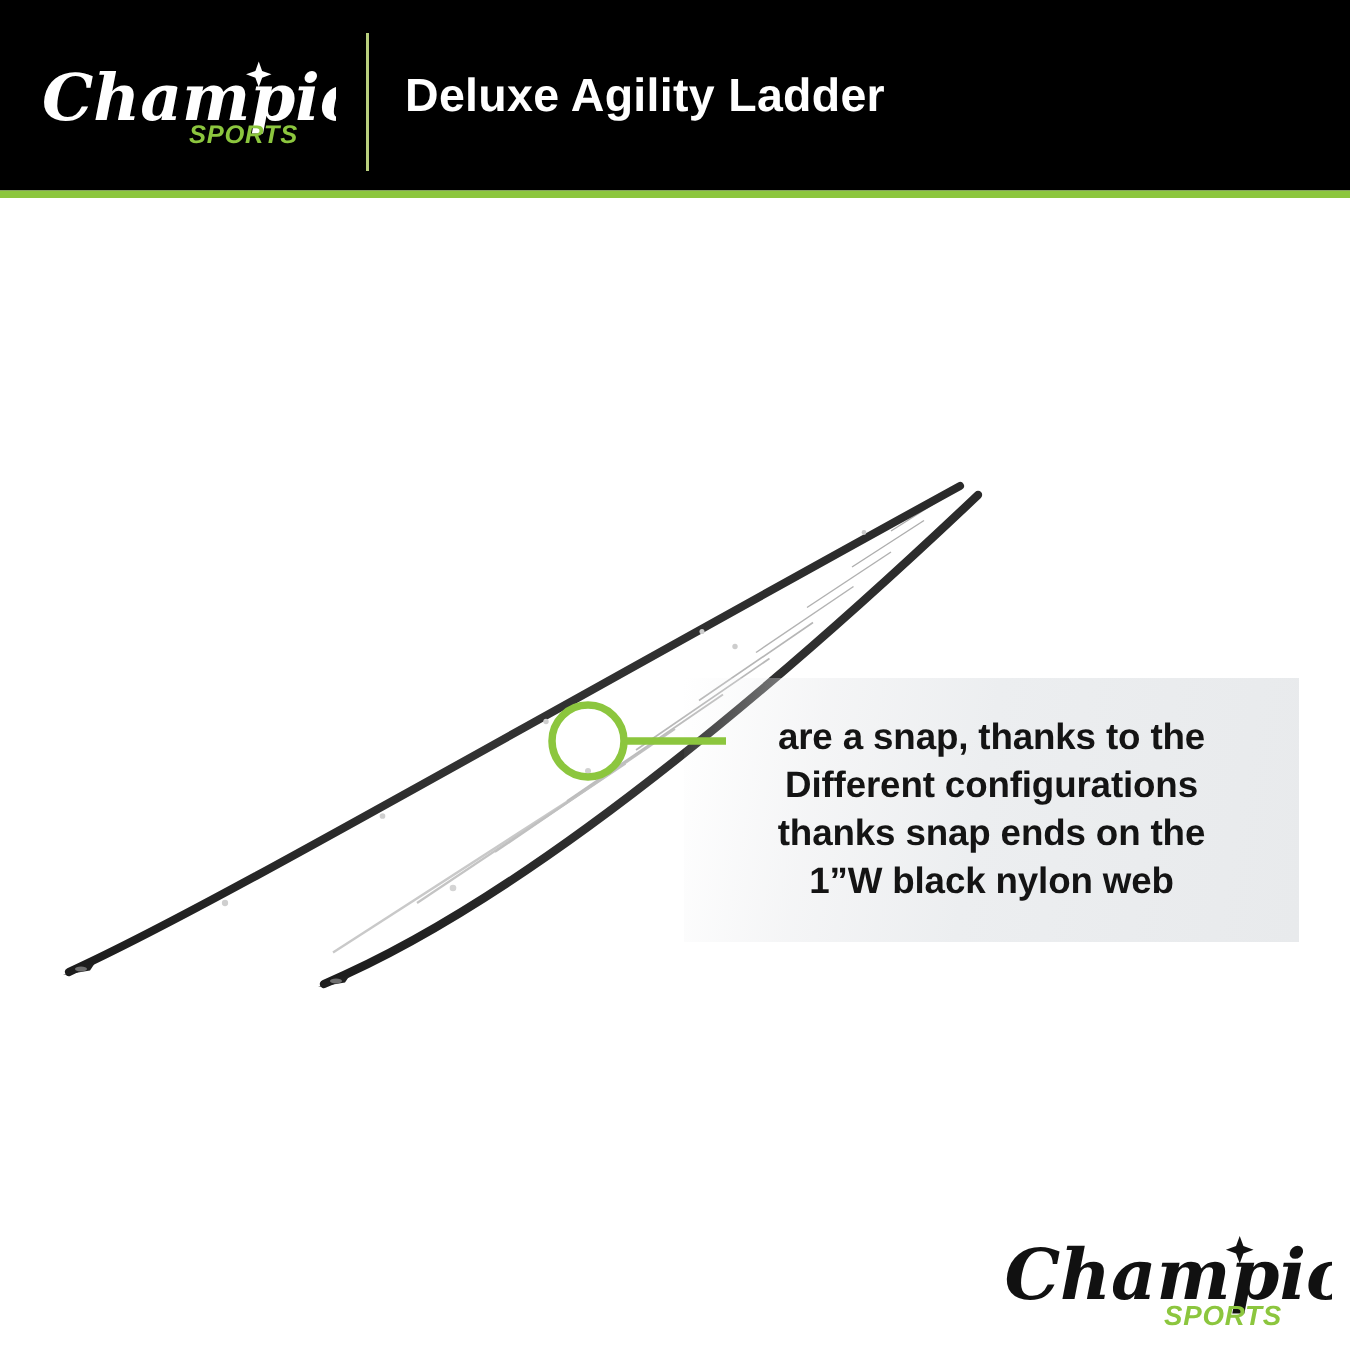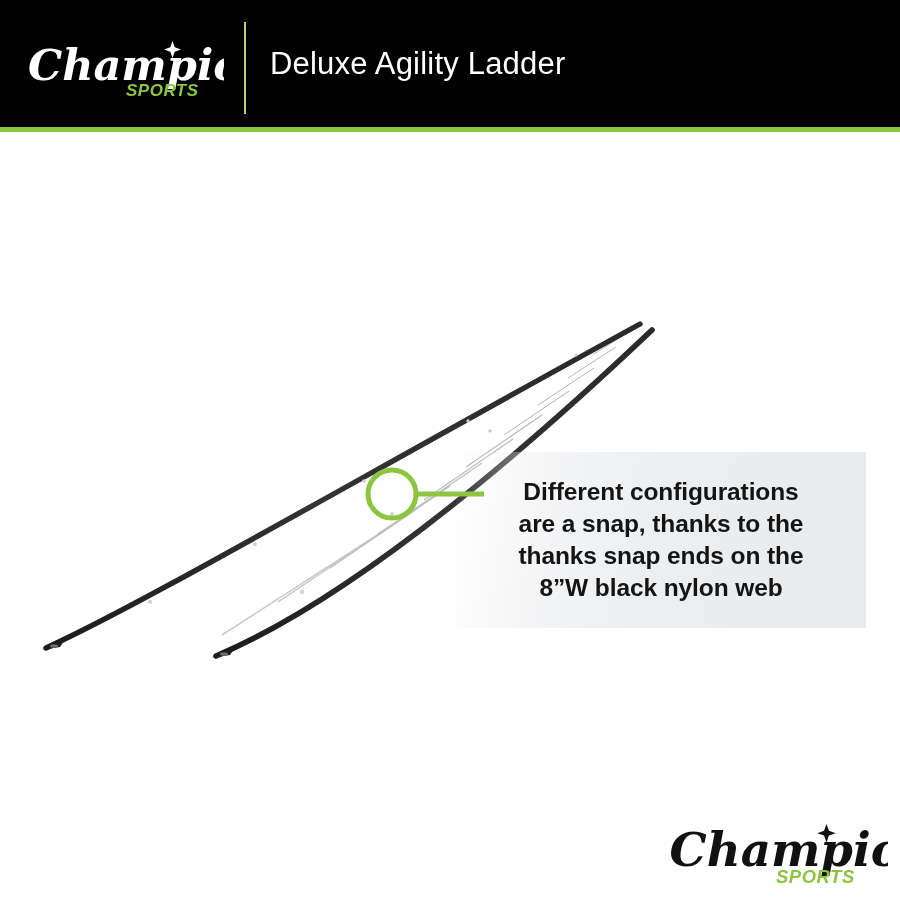--- a/index.html
+++ b/index.html
@@ -56,21 +56,21 @@
     top: 30px;
     width: 196px;
     height: 70px;
   }
   #header-title {
     position: absolute;
     left: 270px;
     top: 46px;
     color: #ffffff;
     font-size: 31px;
-    font-weight: normal;
+    font-weight: bold;
     letter-spacing: 0.2px;
     white-space: nowrap;
   }
 
   
   #product-photo {
     position: absolute;
     left: 20px;
     top: 300px;
     width: 640px;
@@ -184,24 +184,24 @@
   </svg>
 
   <div id="callout-panel"></div>
 
   <svg id="callout-marker" viewBox="0 0 130 70">
     <circle cx="32" cy="34" r="24" fill="none" stroke="#8cc63e" stroke-width="5"></circle>
     <line x1="56" y1="34" x2="124" y2="34" stroke="#8cc63e" stroke-width="5" stroke-linecap="butt"></line>
   </svg>
 
   <div id="callout-text">
+    <span>are a snap, thanks to the</span>
     <span>Different configurations</span>
-    <span>are a snap, thanks to the</span>
     <span>thanks snap ends on the</span>
-    <span>8”W black nylon web</span>
+    <span>1”W black nylon web</span>
   </div>
 
   <svg id="footer-logo" viewBox="0 0 392 140">
     <path d="M289 22 L293.5 34.5 L306 39 L293.5 43.5 L289 56 L284.5 43.5 L272 39 L284.5 34.5 Z" fill="#111111"></path>
     <text x="0" y="100" font-family="'DejaVu Serif', serif" font-size="86" font-style="italic" font-weight="bold" fill="#111111">Champion</text>
     <text x="196" y="131" font-family="'Liberation Sans', sans-serif" font-size="34" font-style="italic" font-weight="bold" letter-spacing="1" fill="#8cc63e">SPORTS</text>
   </svg>
 
 </div>
 

